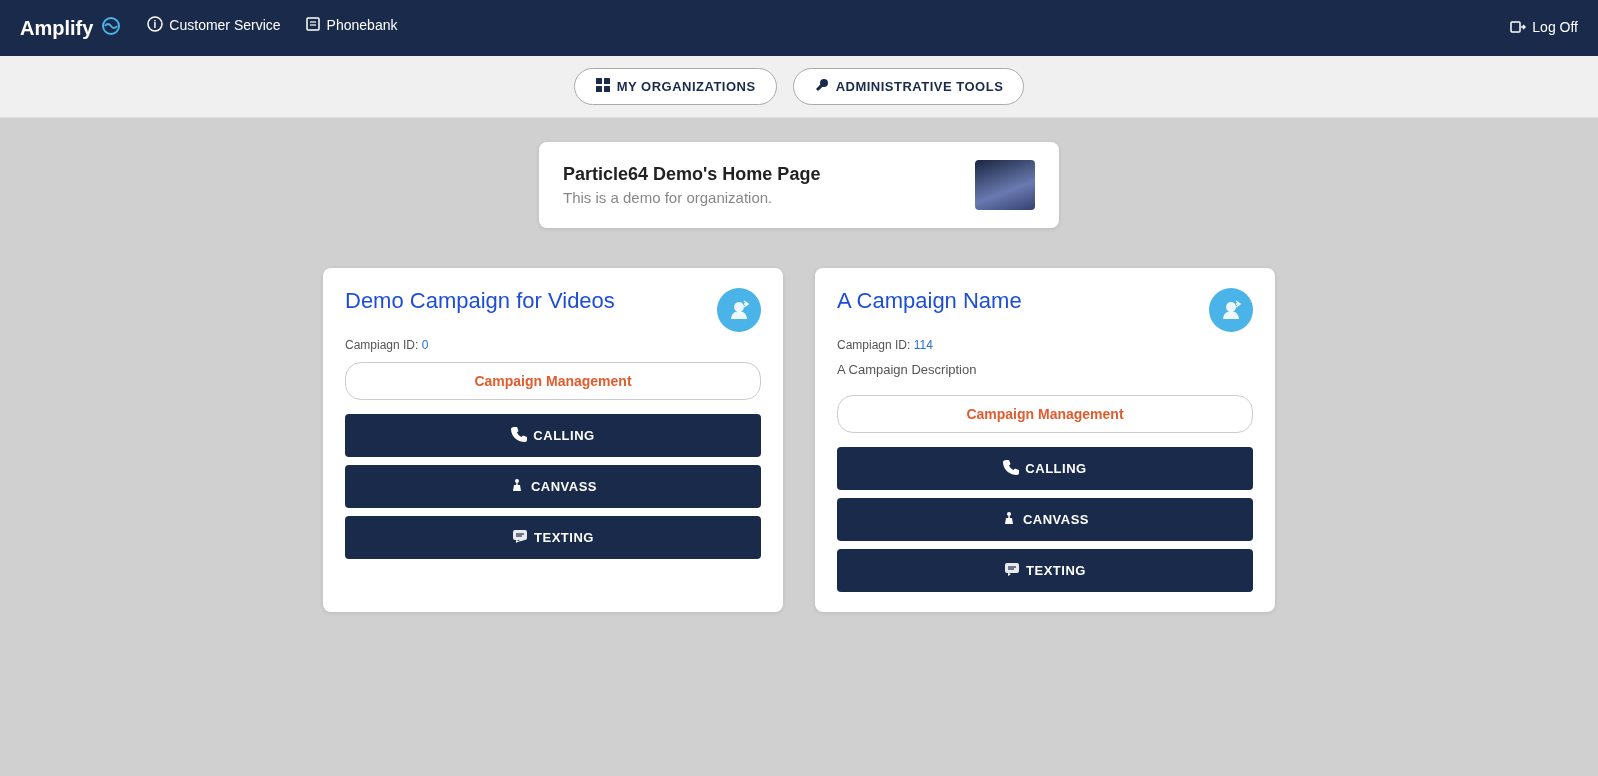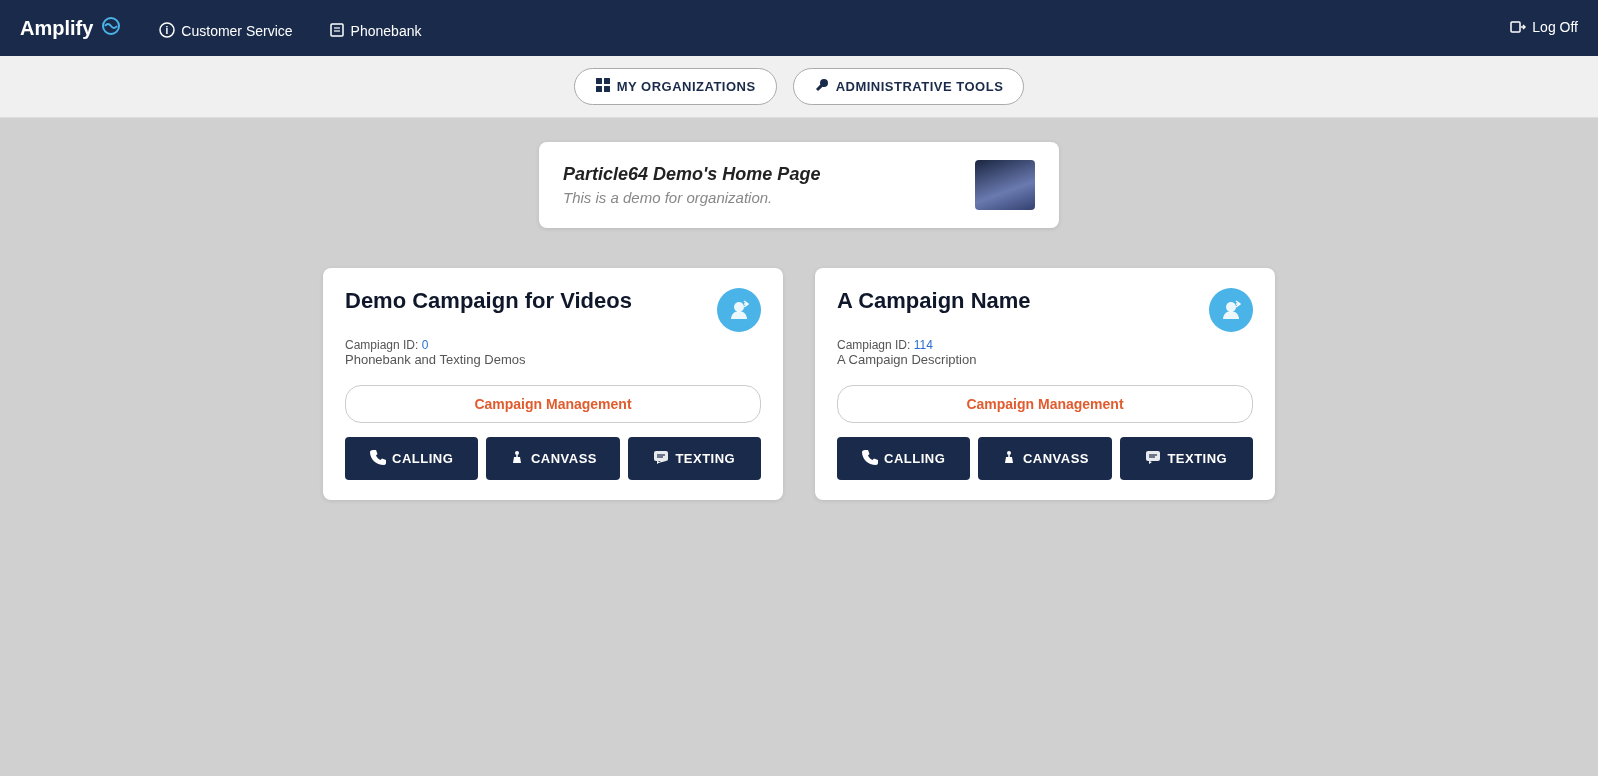--- a/index.html
+++ b/index.html
@@ -7,21 +7,21 @@
 
     
     .top-nav {
       background: #1a2a4a;
       display: flex;
       align-items: center;
       padding: 0 20px;
       height: 56px;
       justify-content: space-between;
     }
-    .top-nav-left { display: flex; align-items: flex-end; gap: 36px; }
+    .top-nav-left { display: flex; align-items: flex-start; gap: 24px; }
     .logo { display: flex; align-items: center; gap: 6px; }
     .logo-text { color: white; font-size: 20px; font-weight: bold; }
     .logo-wave { color: #4ab3e8; font-size: 18px; }
     .nav-link {
       color: white;
       font-size: 14px;
       display: flex;
       align-items: center;
       gap: 6px;
       cursor: pointer;
@@ -75,21 +75,21 @@
       background: white;
       border-radius: 8px;
       padding: 18px 24px;
       display: flex;
       align-items: center;
       justify-content: space-between;
       max-width: 520px;
       margin: 0 auto 40px auto;
       box-shadow: 0 1px 4px rgba(0,0,0,0.1);
     }
-    .org-info { flex: 1; font-style: italic; }
+    .org-info { flex: 1; }
     .org-title { font-size: 18px; font-weight: bold; color: #222; margin-bottom: 4px; }
     .org-desc { font-size: 15px; color: #888; }
     .org-thumb {
       width: 60px;
       height: 50px;
       background: linear-gradient(135deg, #2c3e6e 40%, #7a8ab0 100%);
       border-radius: 4px;
       overflow: hidden;
       display: flex;
       align-items: center;
@@ -112,54 +112,54 @@
     
     .campaign-card {
       background: white;
       border-radius: 8px;
       padding: 20px 22px;
       width: 460px;
       box-shadow: 0 1px 4px rgba(0,0,0,0.1);
       position: relative;
     }
     .campaign-header { display: flex; justify-content: space-between; align-items: flex-start; margin-bottom: 6px; }
-    .campaign-title { font-size: 22px; font-weight: bold; color: #0f172a; }
+    .campaign-title { font-size: 22px; font-weight: normal; color: #1d4ed8; }
     .campaign-icon {
       width: 44px;
       height: 44px;
       border-radius: 50%;
       background: #4ab3e8;
       display: flex;
       align-items: center;
       justify-content: center;
       flex-shrink: 0;
     }
     .campaign-icon svg { width: 26px; height: 26px; fill: white; }
-    .campaign-id { font-size: 12px; color: #555; margin-bottom: 0; }
+    .campaign-id { font-size: 12px; color: #555; margin-bottom: 10px; }
     .campaign-id-num { color: #2a6fd4; }
     .campaign-desc { font-size: 13px; color: #555; margin-bottom: 18px; }
 
     
     .campaign-mgmt-btn {
       display: block;
       width: 100%;
       border: 1.5px solid #ccc;
       border-radius: 16px;
       background: white;
       padding: 10px;
       text-align: center;
       color: #e05c2e;
       font-size: 14px;
       font-weight: bold;
       cursor: pointer;
       margin-bottom: 14px;
     }
 
     
-    .action-buttons { display: flex; gap: 8px; }
+    .action-buttons { display: flex; gap: 8px; flex-direction: column; }
     .action-btn {
       flex: 1;
       background: #1a2a4a;
       color: white;
       border: none;
       border-radius: 4px;
       padding: 12px 8px;
       font-size: 13px;
       font-weight: bold;
       cursor: pointer;
@@ -264,21 +264,20 @@
             <path d="M5 22c0-4.4 3.6-8 8-8s8 3.6 8 8" fill="white" opacity="0.9"></path>
             <path d="M18 4l4 3-4 3" fill="none" stroke="white" stroke-width="1.5"></path>
             <line x1="22" y1="7" x2="18" y2="7" stroke="white" stroke-width="1.5"></line>
           </svg>
         </div>
       </div>
       <div class="campaign-id">
         <span>Campiagn ID:</span>
         <span class="campaign-id-num">0</span>
       </div>
-      <div class="campaign-desc">Phonebank and Texting Demos</div>
       <button class="campaign-mgmt-btn">Campaign Management</button>
       <div class="action-buttons">
         <button class="action-btn">
           <span>
             <svg viewBox="0 0 16 16" fill="white">
                 <path d="M3 1h3l1.5 4L6 6.5c1 2 2.5 3.5 4.5 4.5L12 9.5l4 1.5v3c0 1-1 2-2 2C6 16 0 10 0 3 0 2 1 1 3 1z"></path>
               </svg>
           </span>
           <span>CALLING</span>
         </button>

